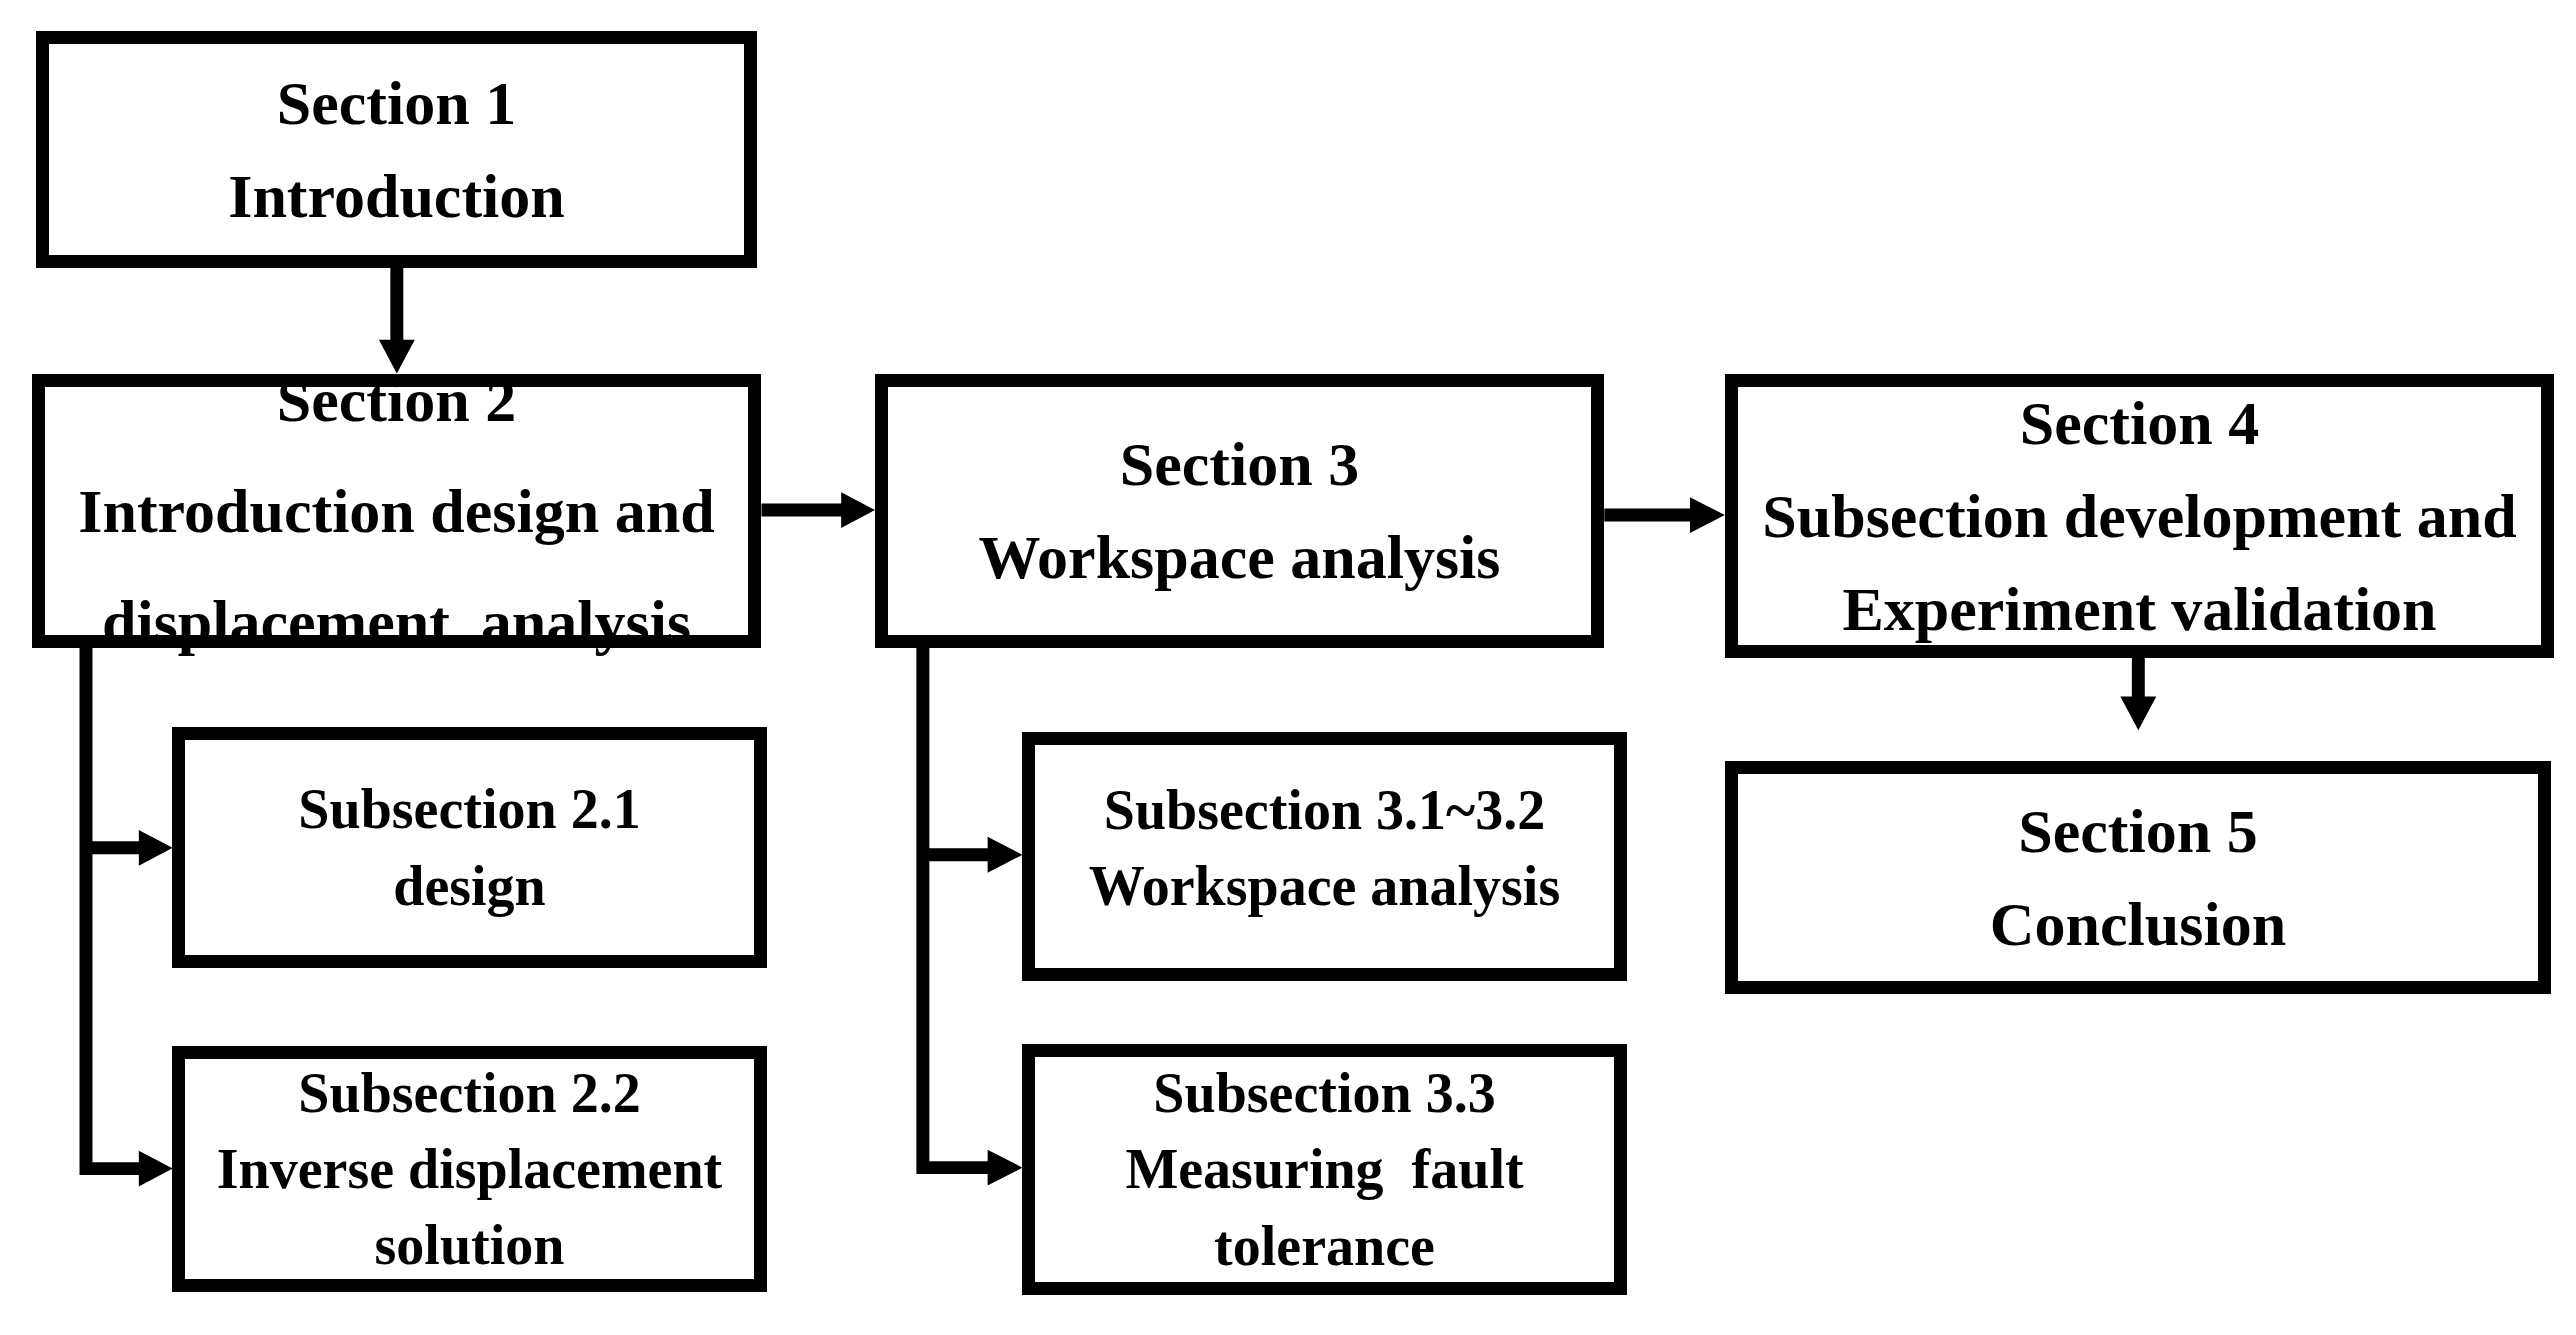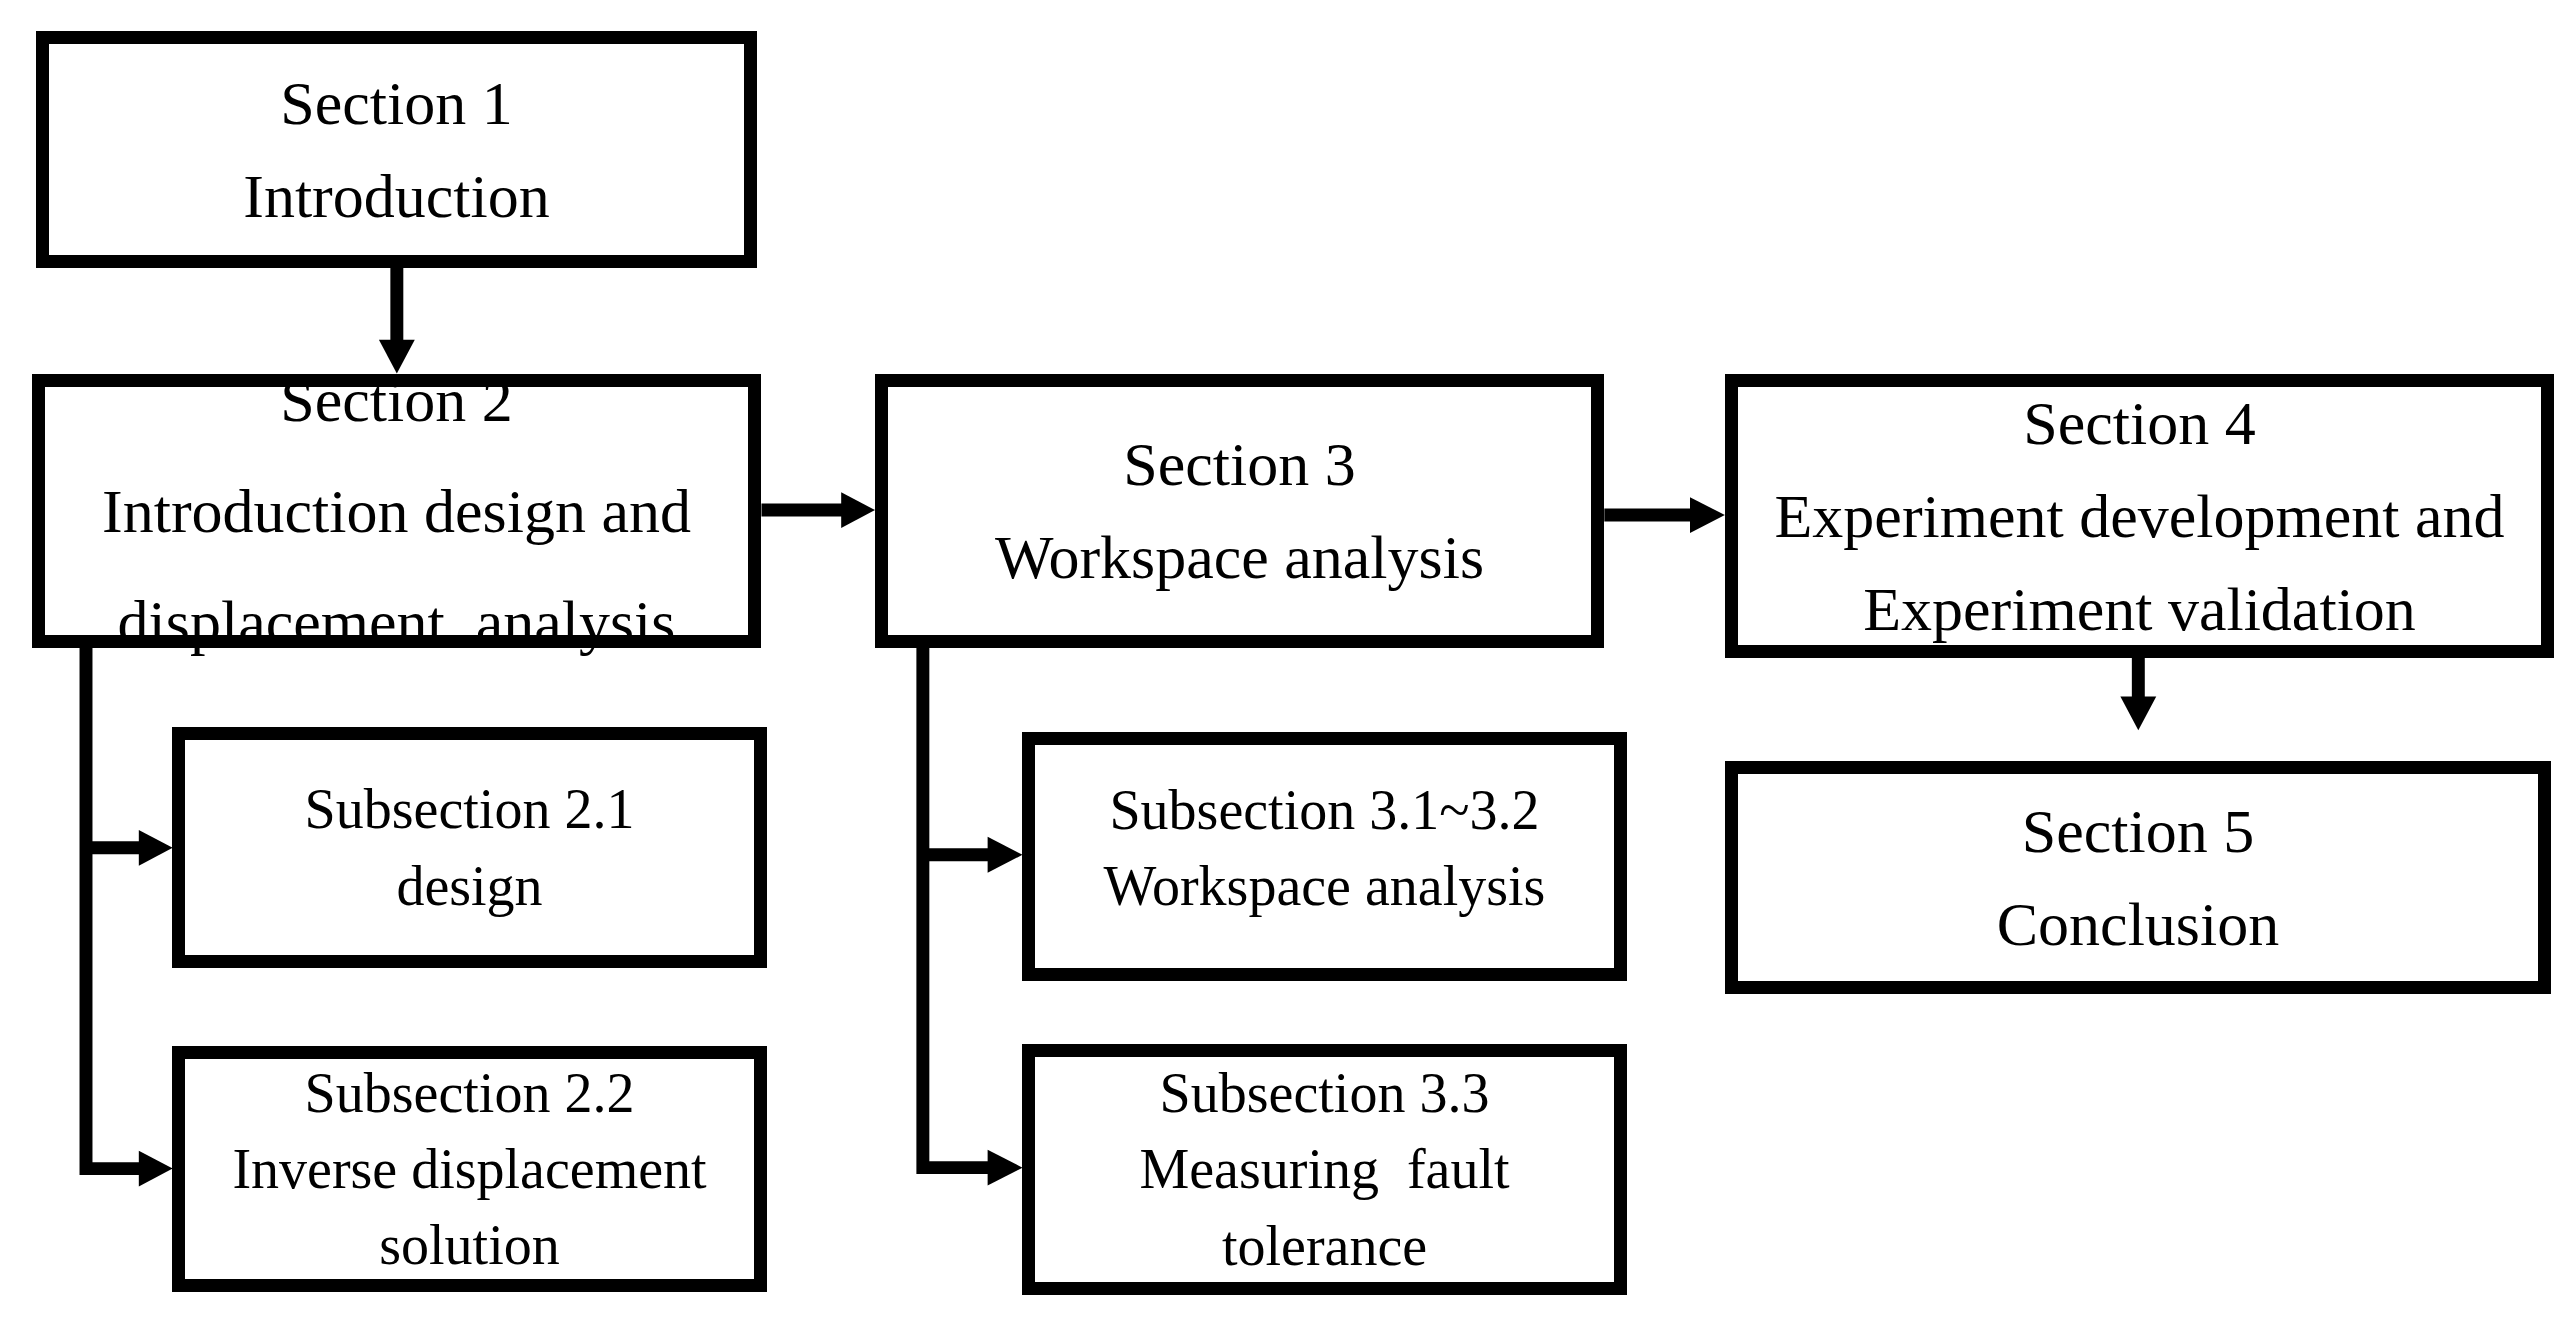--- a/index.html
+++ b/index.html
@@ -23,21 +23,21 @@
     display: flex;
     flex-direction: column;
     align-items: center;
     justify-content: center;
     text-align: center;
     z-index: 1;
   }
   .sec { font-size: 62px; line-height: 1.5; }
   .sub { font-size: 56px; line-height: 1.36; }
   .top-align { justify-content: flex-start; padding-top: 27px; }
-  .line { white-space: pre; }
+  .line { white-space: pre; font-weight: bold; }
   svg.connectors {
     position: absolute;
     left: 0; top: 0;
     width: 2576px;
     height: 1335px;
     z-index: 2;
     pointer-events: none;
   }
   svg.connectors line, svg.connectors polyline {
     stroke-width: 13;
@@ -88,21 +88,21 @@
     <div class="line">displacement  analysis</div>
   </div>
 
   <div class="box sec" style="left:875px; top:374px; width:729px; height:274px;">
     <div class="line">Section 3</div>
     <div class="line">Workspace analysis</div>
   </div>
 
   <div class="box sec" style="left:1725px; top:374px; width:829px; height:284px;">
     <div class="line">Section 4</div>
-    <div class="line">Experiment development and</div>
+    <div class="line">Subsection development and</div>
     <div class="line">Experiment validation</div>
   </div>
 
   <div class="box sec" style="left:1725px; top:730px; width:826px; height:233px;margin-top:31px;">
     <div class="line">Section 5</div>
     <div class="line">Conclusion</div>
   </div>
 
   <div class="box sub" style="left:172px; top:727px; width:595px; height:241px;">
     <div class="line">Subsection 2.1</div>

